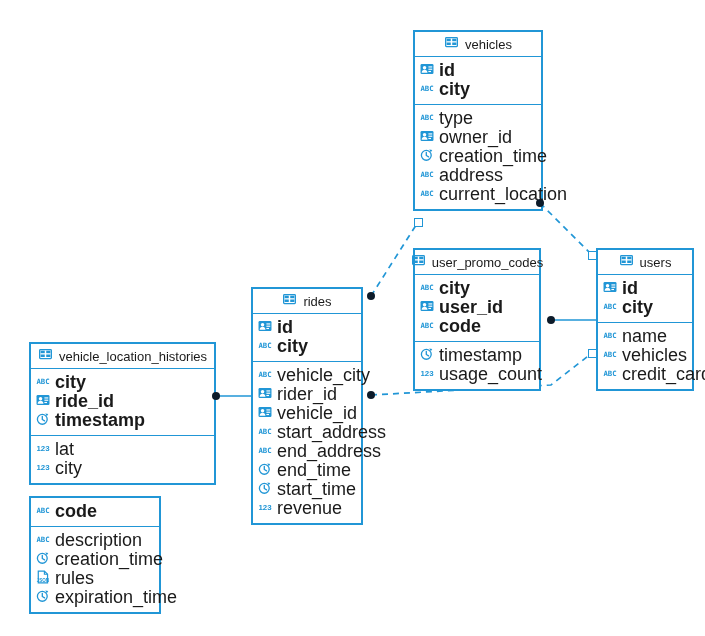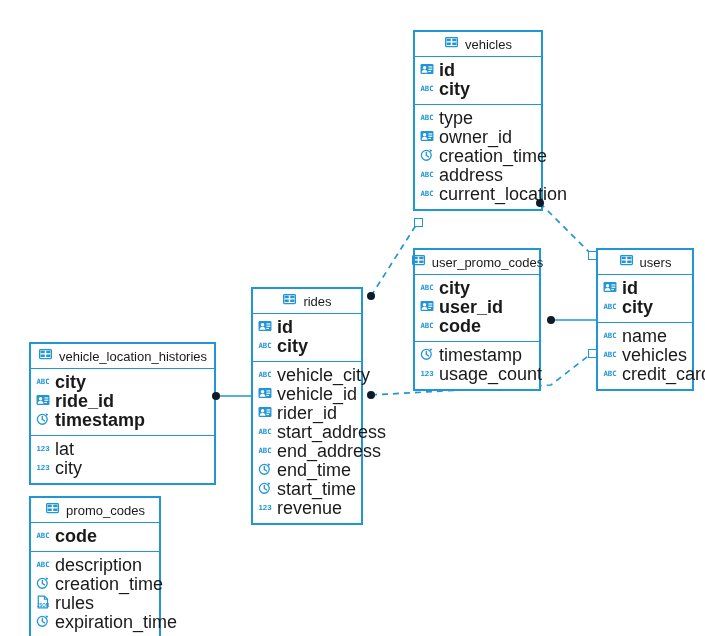--- a/index.html
+++ b/index.html
@@ -318,32 +318,32 @@
         </div>
         <div class="field-row">
           <span class="ic"><svg width="14" height="14" viewBox="0 0 16 16">
               <rect x="0.6" y="2.2" width="14.8" height="11.6" rx="1.4" fill="#2196d6"></rect>
               <circle cx="5.2" cy="6.6" r="2" fill="#ffffff"></circle>
               <path d="M1.9 12.2c0-2.1 1.5-3.4 3.3-3.4s3.3 1.3 3.3 3.4z" fill="#ffffff"></path>
               <rect x="9.6" y="5" width="4.4" height="1.3" fill="#ffffff"></rect>
               <rect x="9.6" y="7.6" width="4.4" height="1.3" fill="#ffffff"></rect>
               <rect x="9.6" y="10.2" width="3" height="1.3" fill="#ffffff"></rect>
             </svg></span>
+          <span class="field-name">rider_id</span>
+        </div>
+        <div class="field-row">
+          <span class="ic"><svg width="14" height="14" viewBox="0 0 16 16">
+              <rect x="0.6" y="2.2" width="14.8" height="11.6" rx="1.4" fill="#2196d6"></rect>
+              <circle cx="5.2" cy="6.6" r="2" fill="#ffffff"></circle>
+              <path d="M1.9 12.2c0-2.1 1.5-3.4 3.3-3.4s3.3 1.3 3.3 3.4z" fill="#ffffff"></path>
+              <rect x="9.6" y="5" width="4.4" height="1.3" fill="#ffffff"></rect>
+              <rect x="9.6" y="7.6" width="4.4" height="1.3" fill="#ffffff"></rect>
+              <rect x="9.6" y="10.2" width="3" height="1.3" fill="#ffffff"></rect>
+            </svg></span>
           <span class="field-name">vehicle_id</span>
-        </div>
-        <div class="field-row">
-          <span class="ic"><svg width="14" height="14" viewBox="0 0 16 16">
-              <rect x="0.6" y="2.2" width="14.8" height="11.6" rx="1.4" fill="#2196d6"></rect>
-              <circle cx="5.2" cy="6.6" r="2" fill="#ffffff"></circle>
-              <path d="M1.9 12.2c0-2.1 1.5-3.4 3.3-3.4s3.3 1.3 3.3 3.4z" fill="#ffffff"></path>
-              <rect x="9.6" y="5" width="4.4" height="1.3" fill="#ffffff"></rect>
-              <rect x="9.6" y="7.6" width="4.4" height="1.3" fill="#ffffff"></rect>
-              <rect x="9.6" y="10.2" width="3" height="1.3" fill="#ffffff"></rect>
-            </svg></span>
-          <span class="field-name">rider_id</span>
         </div>
         <div class="field-row">
           <span class="ic"><svg width="14" height="14" viewBox="0 0 16 16">
               <text x="8" y="11.2" text-anchor="middle" font-family="&quot;DejaVu Sans Mono&quot;, monospace" font-size="8.4" font-weight="bold" fill="#2196d6">ABC</text>
             </svg></span>
           <span class="field-name">start_address</span>
         </div>
         <div class="field-row">
           <span class="ic"><svg width="14" height="14" viewBox="0 0 16 16">
               <text x="8" y="11.2" text-anchor="middle" font-family="&quot;DejaVu Sans Mono&quot;, monospace" font-size="8.4" font-weight="bold" fill="#2196d6">ABC</text>
@@ -421,30 +421,20 @@
         </div>
         <div class="field-row">
           <span class="ic"><svg width="14" height="14" viewBox="0 0 16 16">
               <text x="8" y="11.4" text-anchor="middle" font-family="&quot;Liberation Sans&quot;, sans-serif" font-size="9" font-weight="bold" fill="#2196d6">123</text>
             </svg></span>
           <span class="field-name">city</span>
         </div>
       </div>
     </div>
     <div class="table-node" style="left: 29px; top: 496px; width: 132px;">
-      <div class="tbl-header">
-        <span class="ic"><svg width="15" height="13" viewBox="0 0 16 16">
-            <rect x="0.8" y="2" width="14.4" height="11" rx="1" fill="none" stroke="#2196d6" stroke-width="1.6"></rect>
-            <rect x="2" y="3.3" width="5.1" height="3.1" fill="#2196d6"></rect>
-            <rect x="8.9" y="3.3" width="5.1" height="3.1" fill="#2196d6"></rect>
-            <rect x="2" y="8" width="5.1" height="3.1" fill="#2196d6"></rect>
-            <rect x="8.9" y="8" width="5.1" height="3.1" fill="#2196d6"></rect>
-          </svg></span>
-        <span class="tbl-title">promo_codes</span>
-      </div>
       <div class="tbl-section keys">
         <div class="field-row pk">
           <span class="ic"><svg width="14" height="14" viewBox="0 0 16 16">
               <text x="8" y="11.2" text-anchor="middle" font-family="&quot;DejaVu Sans Mono&quot;, monospace" font-size="8.4" font-weight="bold" fill="#2196d6">ABC</text>
             </svg></span>
           <span class="field-name">code</span>
         </div>
       </div>
       <div class="tbl-section">
         <div class="field-row">

